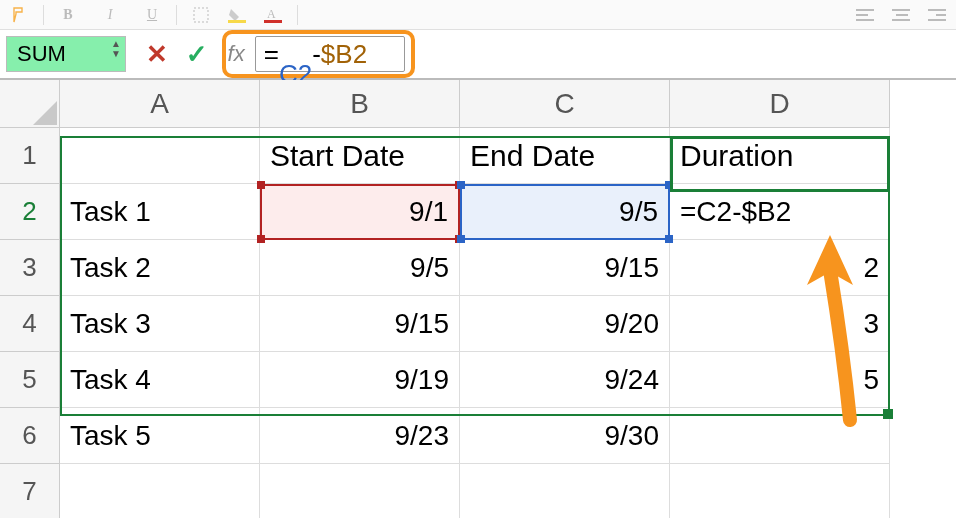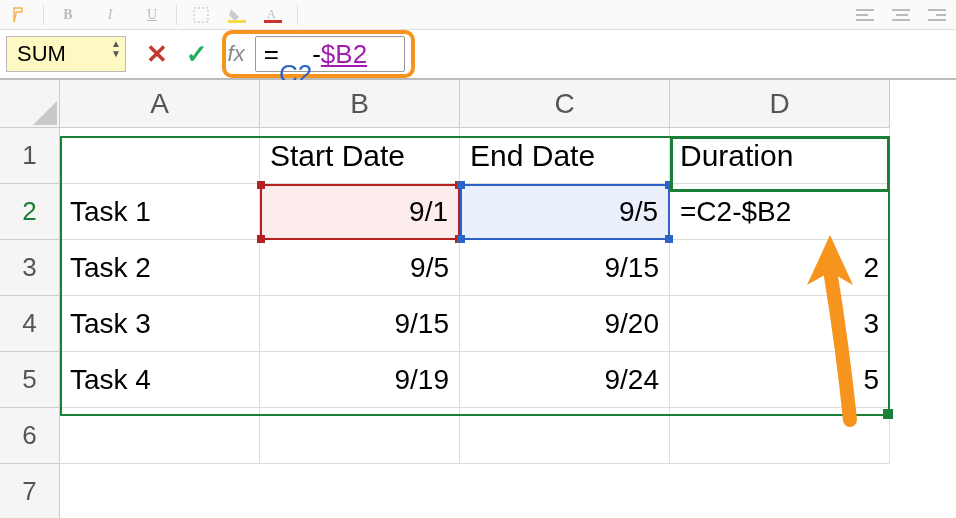--- a/index.html
+++ b/index.html
@@ -25,21 +25,21 @@
     .fb-row {
       height: 50px;
       display: flex;
       align-items: center;
       border-bottom: 2px solid #bbb;
       padding: 0 6px;
     }
     .name-box {
       width: 120px; height: 36px;
       border: 1px solid #bbb;
-      background:#fef9c3;
+      background:#86efac;
       display:flex;align-items:center;
       padding: 0 10px;
       font-size: 22px;
       position: relative;
     }
     .name-box-arrows {
       position:absolute;right:4px;top:2px;
       display:flex;flex-direction:column;
       font-size:10px;line-height:10px;color:#555;
     }
@@ -63,21 +63,21 @@
       font-size:26px;
     }
     .formula-wrap {
       border: 4px solid #f7941e;
       border-radius: 10px;
       padding: 2px 6px 2px 2px;
       margin-left: -4px;
       display:flex;align-items:center;
       gap:4px;
     }
-    .t-c2{ color:#2b64c6;margin-top:40px;} .t-b2{ color:#a21caf;text-decoration:underline;} .t-op{color:#000;}
+    .t-c2{ color:#2b64c6;margin-top:40px;} .t-b2{ color:#a16207;} .t-op{color:#000;}
     .sheet { display:flex; }
     .rowhdrs { display:flex;flex-direction:column;}
     .corner { width:60px;height:48px;background:#f5f5f5;border-right:1px solid #ccc;border-bottom:1px solid #ccc;position:relative;}
     .corner::after{content:"";position:absolute;right:2px;bottom:2px;border-left:24px solid transparent;border-bottom:24px solid #c9c9c9;}
     .rowh {
       width:60px;height:56px;
       background:#f5f5f5;border-right:1px solid #ccc;border-bottom:1px solid #ccc;
       display:flex;align-items:center;justify-content:center;
       font-size:26px;color:#555;
     }
@@ -260,20 +260,26 @@
       <div class="cell wC right">9/20</div>
       <div class="cell wD right">3</div>
     </div>
     <div class="row">
       <div class="cell wA left">Task 4</div>
       <div class="cell wB right">9/19</div>
       <div class="cell wC right">9/24</div>
       <div class="cell wD right">5</div>
     </div>
     <div class="row">
+      <div class="cell wA left">Task 5</div>
+      <div class="cell wB right">9/23</div>
+      <div class="cell wC right">9/30</div>
+      <div class="cell wD right"></div>
+    </div>
+    <div class="row">
       <div class="cell wA"></div>
       <div class="cell wB"></div>
       <div class="cell wC"></div>
       <div class="cell wD"></div>
     </div>
 
     <div class="sel-outline sel-block"></div>
     <div class="sel-outline sel-d2"></div>
 
     <svg class="arrow" viewBox="0 0 80 200">

